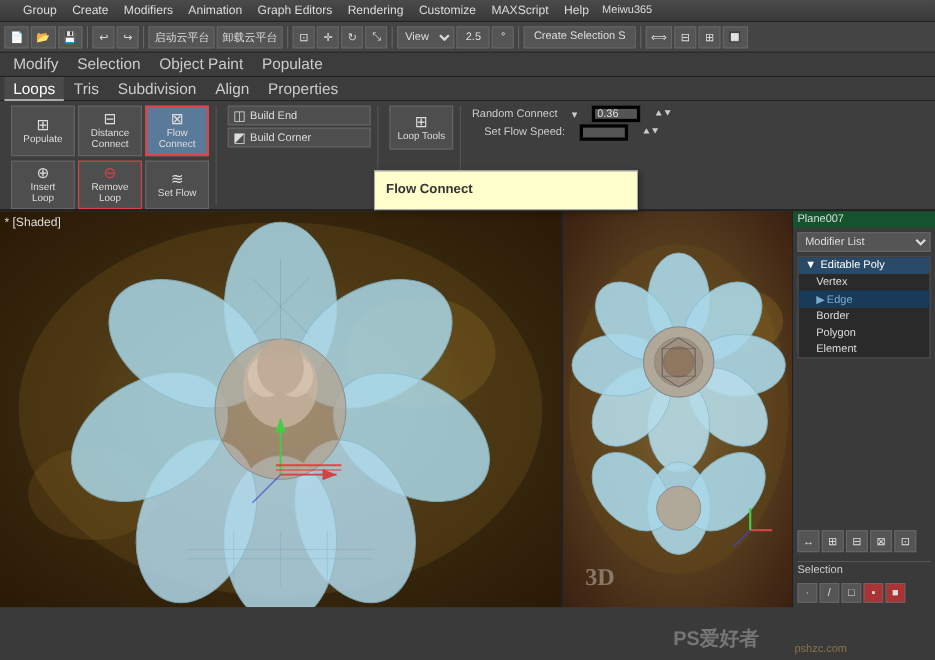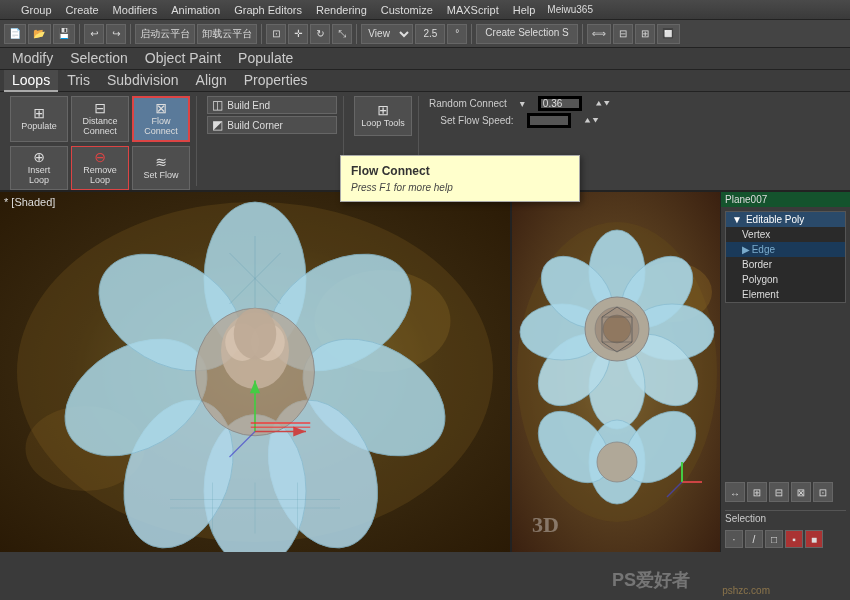--- a/index.html
+++ b/index.html
@@ -284,21 +284,20 @@
       <div class="ribbon-input-row">
         <span>Set Flow Speed:</span>
         <input class="ribbon-input" value="" style="">
         <span>⯅⯆</span>
       </div>
     </div>
   </div>
 
   <div class="tooltip-popup">
     <div class="tooltip-title">Flow Connect</div>
-    <div class="tooltip-help">Press F1 for more help</div>
   </div>
 </div>
 
 <div style="display:flex; height:360px;">
 
   <div class="viewport-main">
     <div class="viewport-label">* [Shaded]</div>
 
     <svg class="petal-canvas" viewBox="0 0 600 420">
 
@@ -384,20 +383,23 @@
       <line x1="170" y1="290" x2="170" y2="270" stroke="#44cc44" stroke-width="2"></line>
       <line x1="170" y1="290" x2="155" y2="305" stroke="#4444cc" stroke-width="1.5" opacity="0.7"></line>
     </svg>
   </div>
 
   <div class="right-sidebar">
     <div class="sidebar-title">
       <span>Plane007</span>
     </div>
     <div class="sidebar-content">
+      <select class="modifier-dropdown">
+        <option>Modifier List</option>
+      </select>
       <div class="modifier-list">
         <div class="modifier-item active">
           <span class="modifier-icon">▼</span>
           <span>Editable Poly</span>
         </div>
         <div class="modifier-item modifier-sub">
           <span>Vertex</span>
         </div>
         <div class="modifier-item modifier-sub selected" style="background:#1a3a5a;">
           <span style="color:#7aabcc; margin-right:2px;">▶</span>

